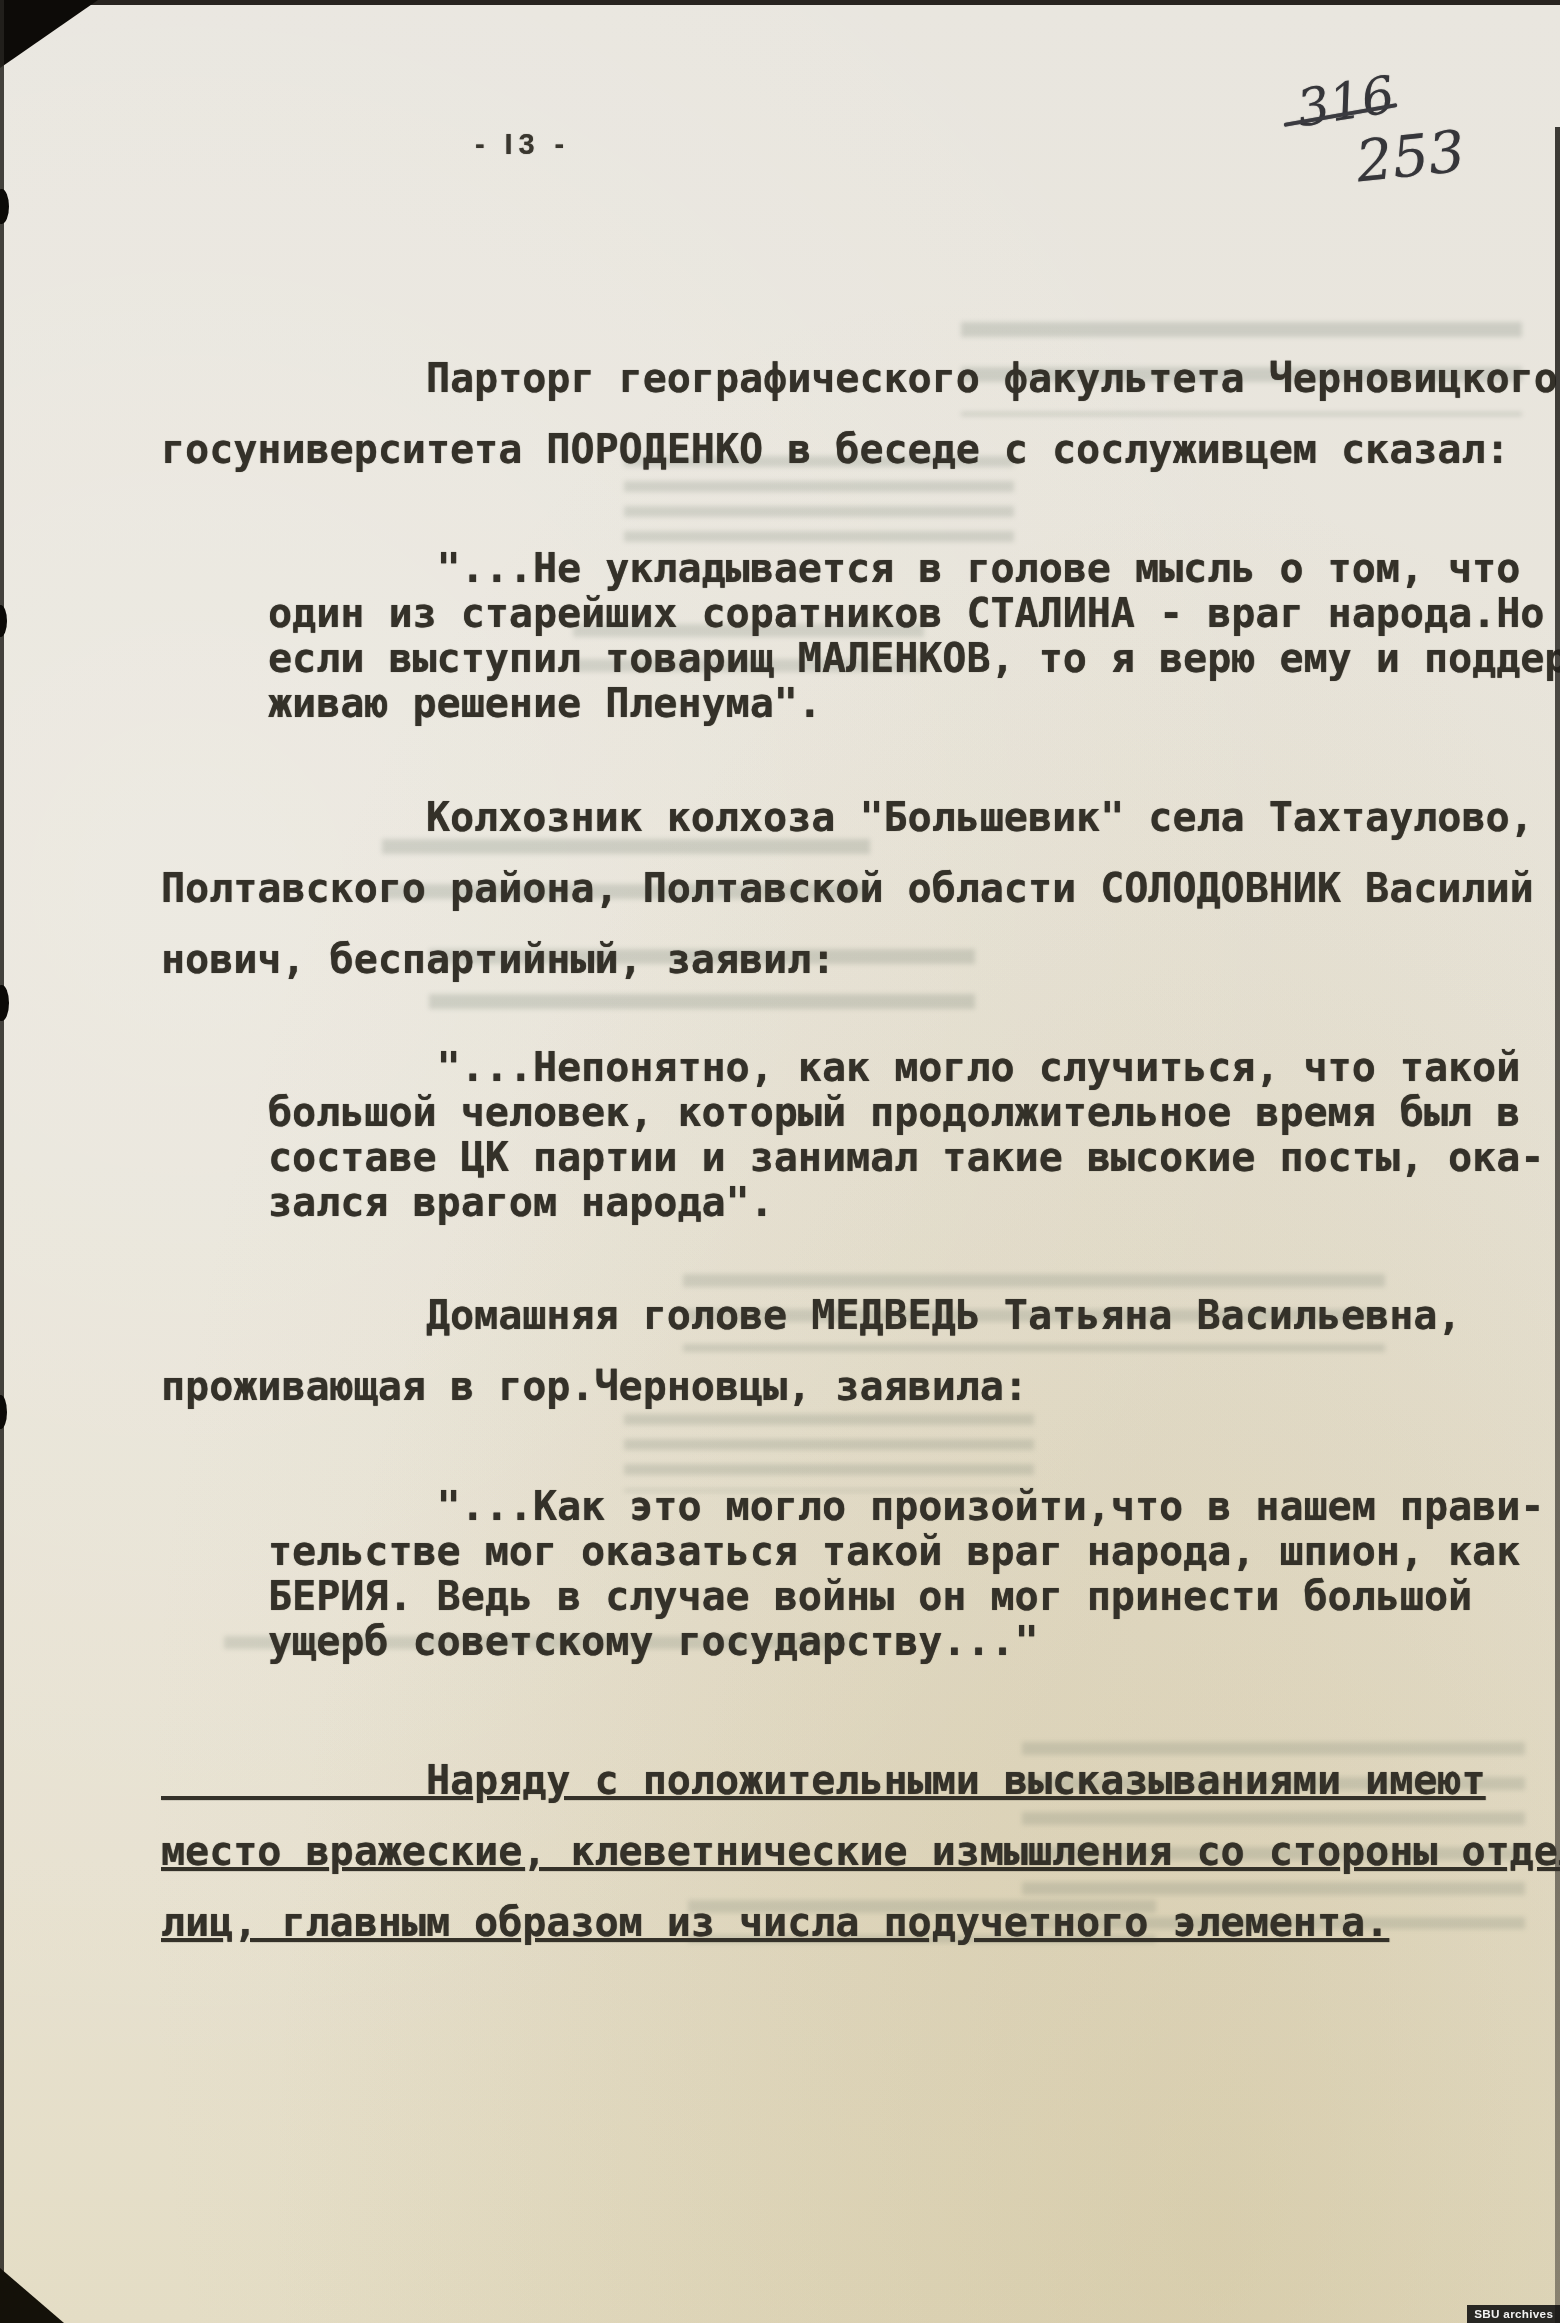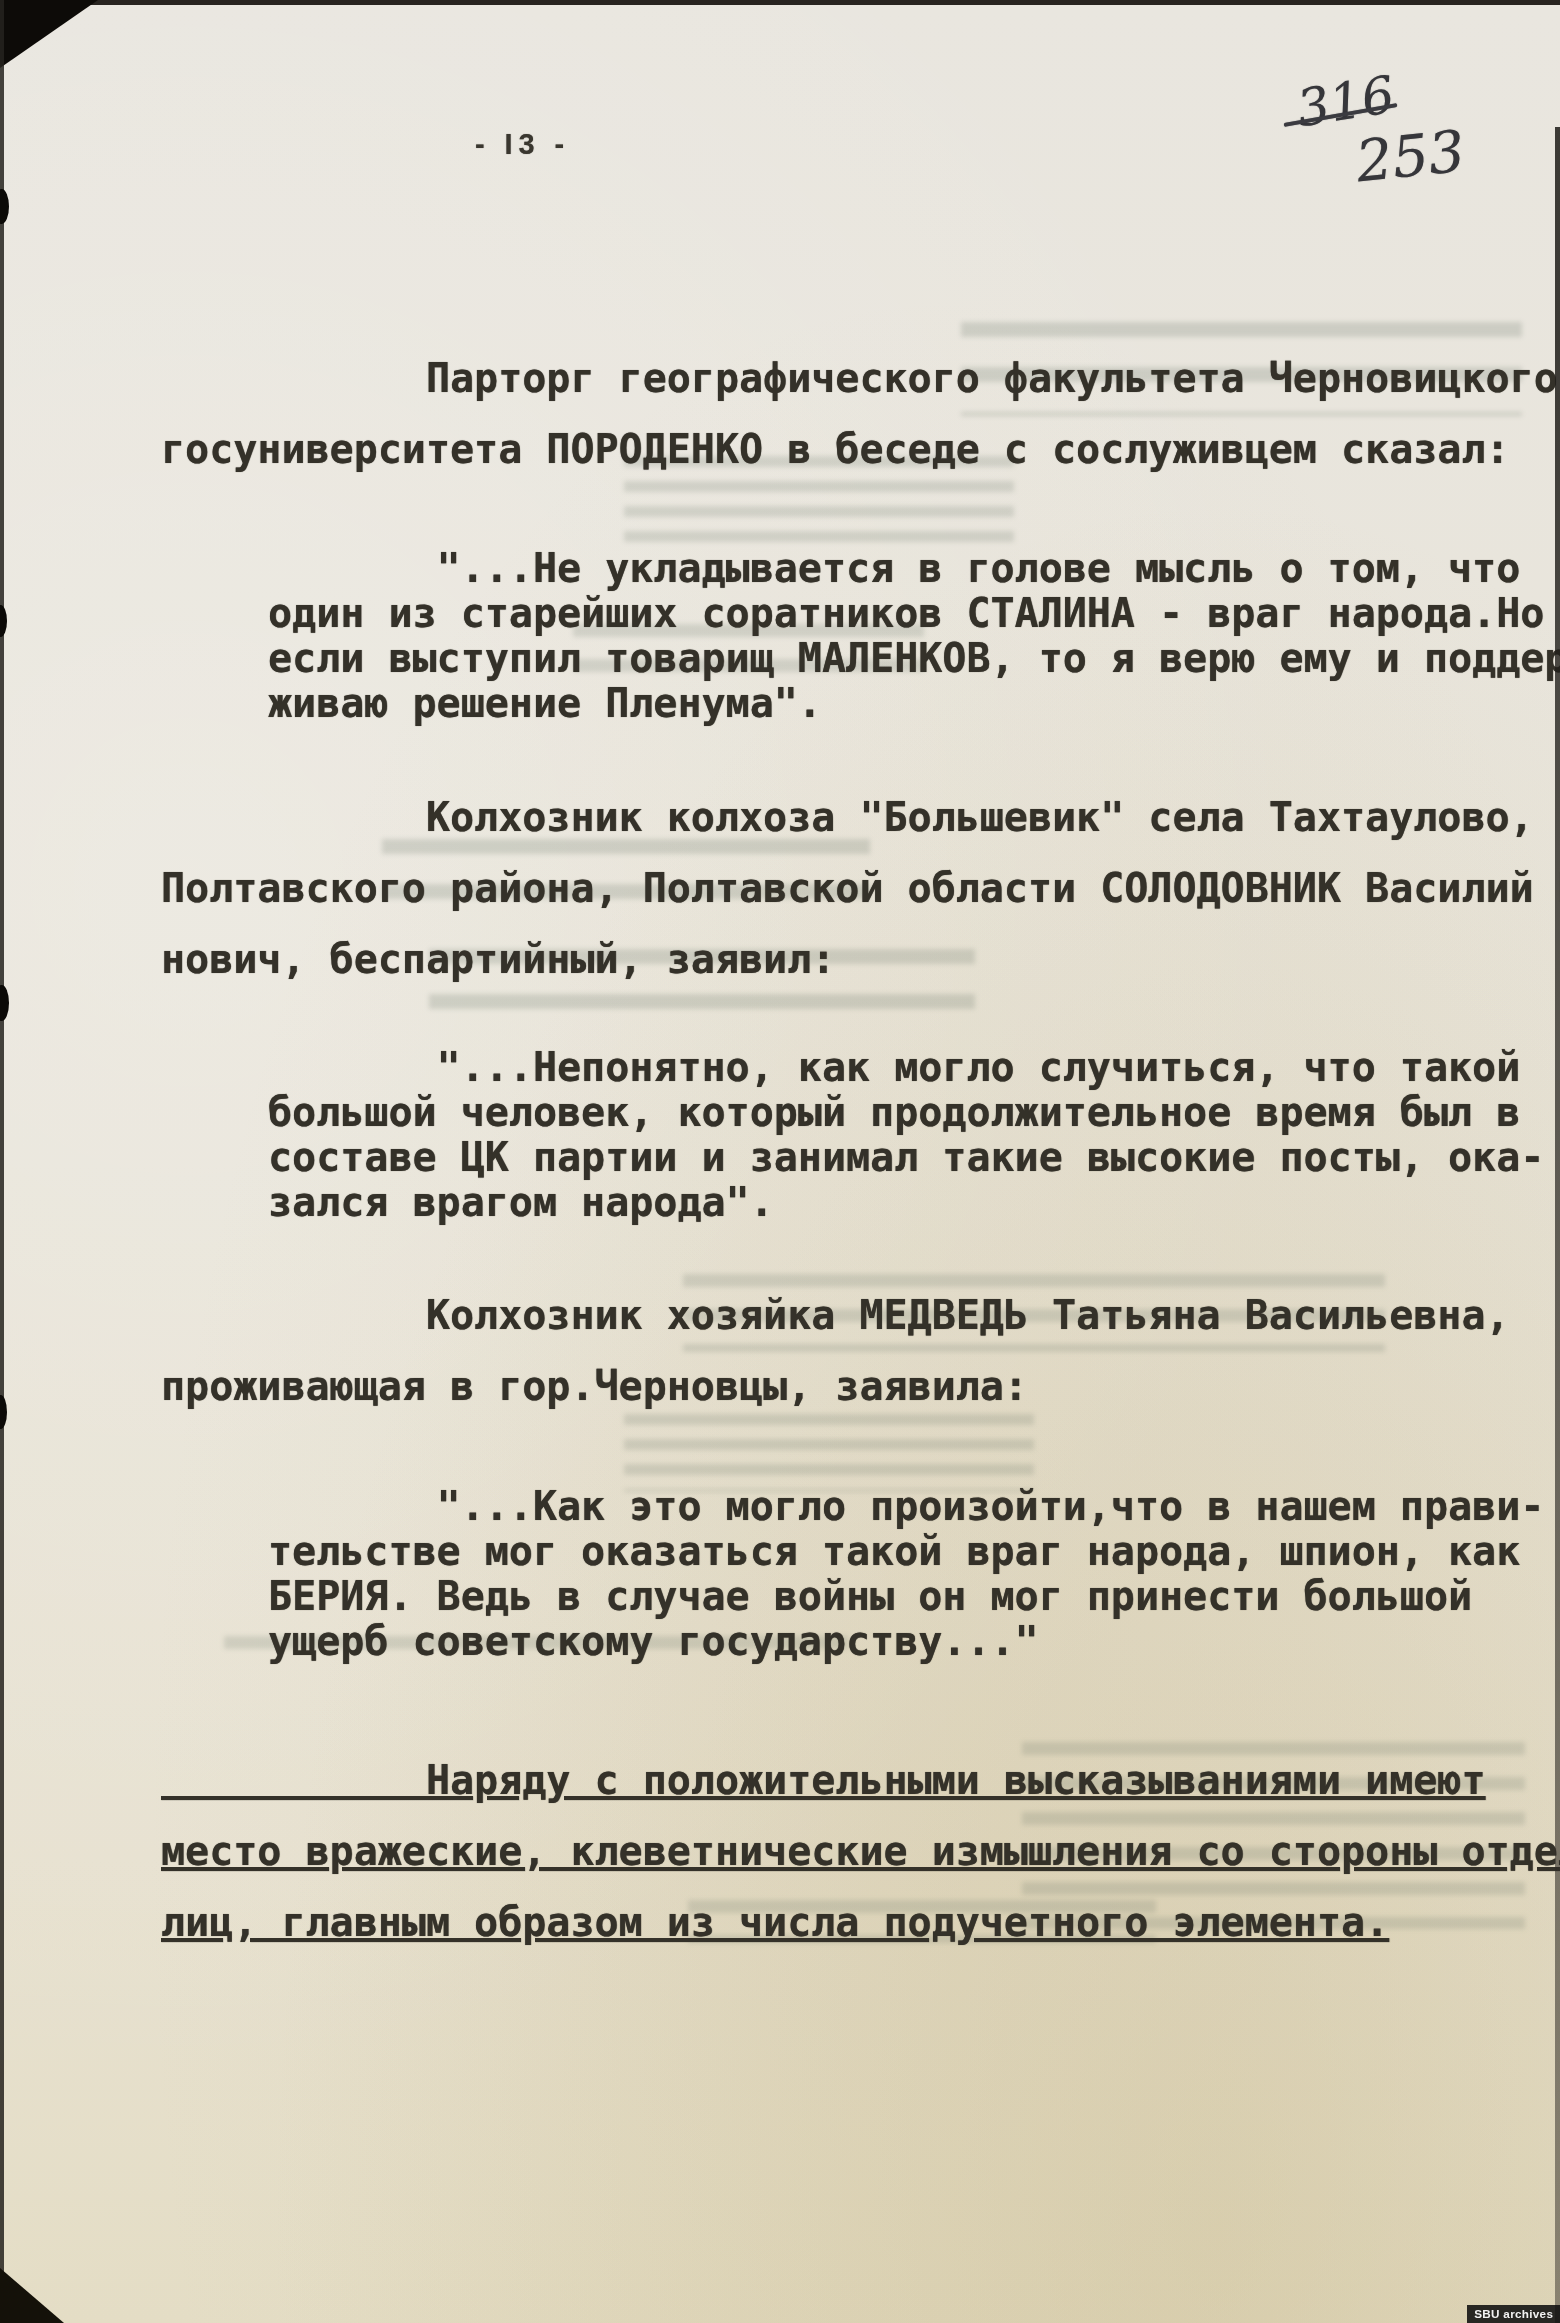--- a/index.html
+++ b/index.html
@@ -111,21 +111,21 @@
 один из старейших соратников СТАЛИНА - враг народа.Но
 если выступил товарищ МАЛЕНКОВ, то я верю ему и поддер-
 живаю решение Пленума".</div>
   <div class="tblock wide" style="left:161px;top:782px;">           Колхозник колхоза "Большевик" села Тахтаулово,
 Полтавского района, Полтавской области СОЛОДОВНИК Василий Ива-
 нович, беспартийный, заявил:</div>
   <div class="tblock tight" style="left:268px;top:1045px;">       "...Непонятно, как могло случиться, что такой
 большой человек, который продолжительное время был в
 составе ЦК партии и занимал такие высокие посты, ока-
 зался врагом народа".</div>
-  <div class="tblock wide" style="left:161px;top:1280px;">           Колхозник хозяйка МЕДВЕДЬ Татьяна Васильевна,
+  <div class="tblock wide" style="left:161px;top:1280px;">           Домашняя голове МЕДВЕДЬ Татьяна Васильевна,
 проживающая в гор.Черновцы, заявила:</div>
   <div class="tblock tight" style="left:268px;top:1484px;">       "...Как это могло произойти,что в нашем прави-
 тельстве мог оказаться такой враг народа, шпион, как
 БЕРИЯ. Ведь в случае войны он мог принести большой
 ущерб советскому государству..."</div>
   <div class="tblock wide" style="left:161px;top:1745px;text-decoration:underline;">           Наряду с положительными высказываниями имеют
 место вражеские, клеветнические измышления со стороны отдельных
 лиц, главным образом из числа подучетного элемента.</div>
 
   <div class="edge top-strip"></div>

